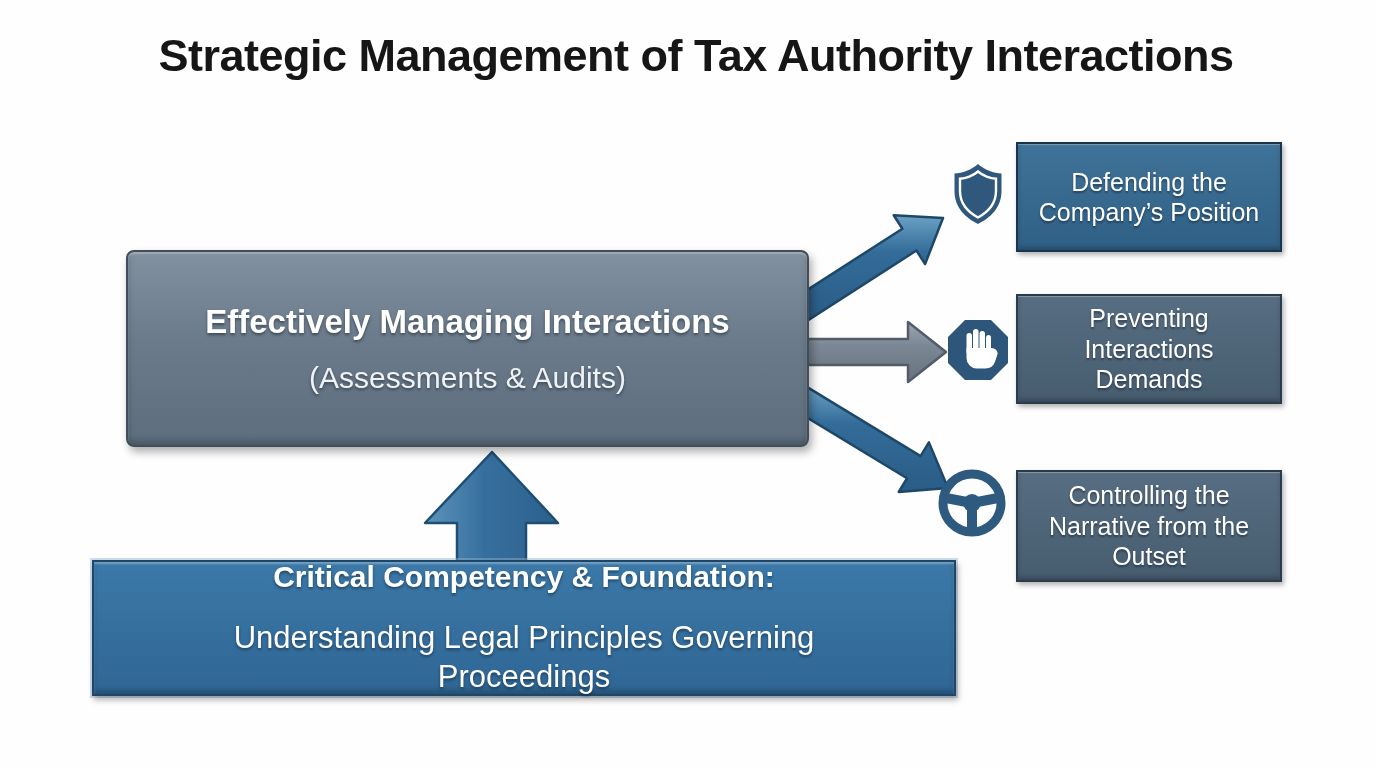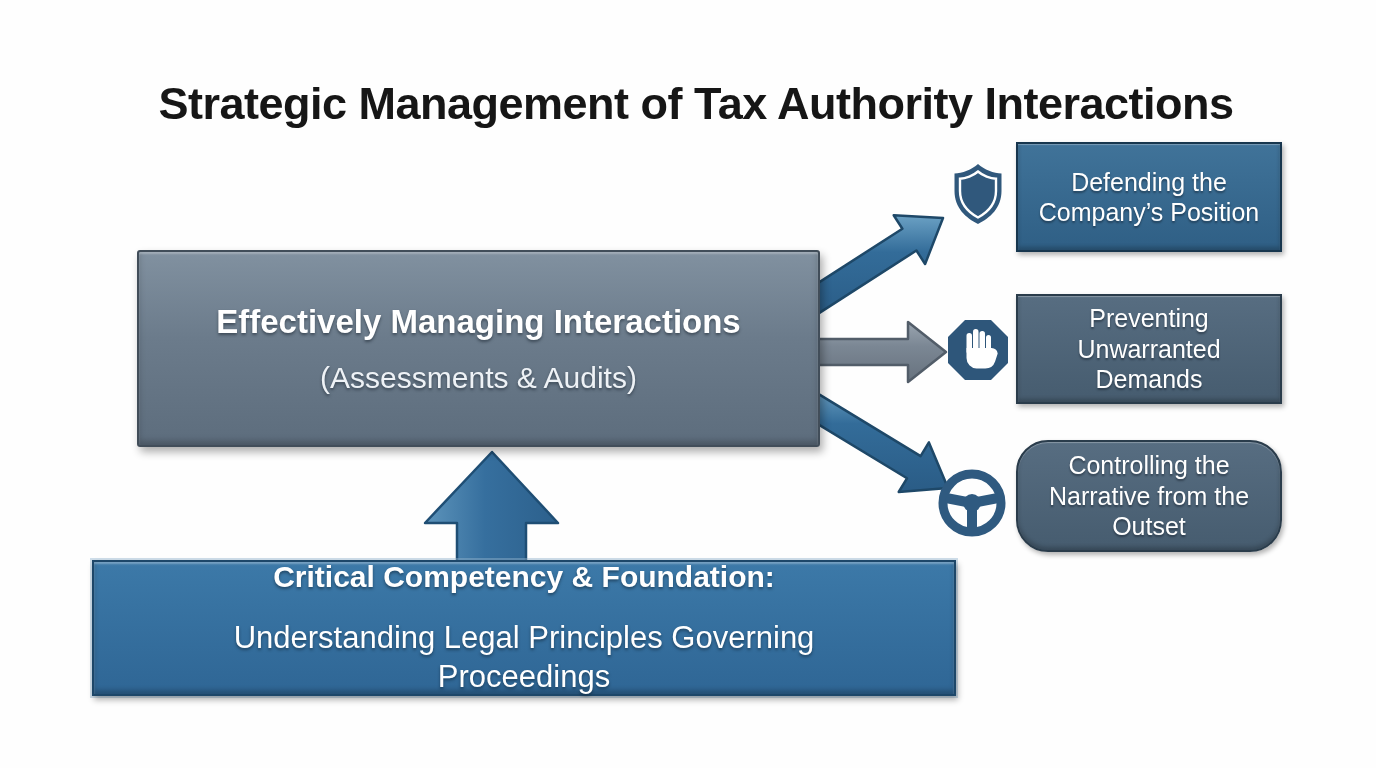--- a/index.html
+++ b/index.html
@@ -26,25 +26,24 @@
     background:#ffffff;
     position:relative;
     overflow:hidden;
   }
   .stage{position:absolute;inset:0;background:#fefefe;}
   .slide-title{
     position:absolute;top:30px;left:16px;right:0;
     text-align:center;
     font-size:45px;font-weight:bold;letter-spacing:-0.5px;
     color:var(--title-color);
-    margin-top:48px;
   }
   .center-box{
-    position:absolute;left:137px;top:250px;width:683px;height:197px;
-    border-radius:3px;
+    position:absolute;left:126px;top:250px;width:683px;height:197px;
+    border-radius:8px;
     background:linear-gradient(180deg,var(--center-fill-top) 0%,#6b7b8b 45%,var(--center-fill-bot) 100%);
     border:2px solid var(--center-border);
     box-shadow:3px 5px 8px rgba(0,0,0,.32), inset 0 2px 2px rgba(255,255,255,.28), inset 0 -4px 6px rgba(0,0,0,.22);
     display:flex;flex-direction:column;align-items:center;justify-content:center;
     z-index:2;
   }
   .center-box .l1{
     color:var(--txt-white);font-size:33px;font-weight:bold;
     text-shadow:0 2px 3px rgba(15,25,35,.5);
   }
@@ -67,22 +66,22 @@
     text-shadow:0 2px 2px rgba(10,20,30,.45);
     box-shadow:2px 3px 5px rgba(0,0,0,.3), inset 0 1px 1px rgba(255,255,255,.3), inset 0 -3px 4px rgba(0,0,0,.22);
     padding:6px 10px;
     z-index:2;
   }
   .outcome-1{top:142px;height:110px;
     background:linear-gradient(180deg,var(--box1-top),var(--box1-bot));
     border-color:var(--box1-border);}
   .outcome-2{top:294px;height:110px;
     background:linear-gradient(180deg,var(--box23-top),var(--box23-bot));}
-  .outcome-3{top:440px;height:112px;
-    background:linear-gradient(180deg,var(--box23-top),var(--box23-bot));border-radius:32px;}
+  .outcome-3{top:470px;height:112px;
+    background:linear-gradient(180deg,var(--box23-top),var(--box23-bot));}
   .foundation-box{
     position:absolute;left:92px;top:560px;width:864px;height:136px;
     background:linear-gradient(180deg,var(--found-top),var(--found-bot));
     border:2px solid var(--found-border);
     box-shadow:2px 4px 6px rgba(0,0,0,.3), inset 0 2px 2px rgba(255,255,255,.3), inset 0 -4px 5px rgba(0,0,0,.22), 0 0 0 2px rgba(150,185,210,.45);
     display:flex;flex-direction:column;align-items:center;justify-content:center;
     text-align:center;color:var(--txt-white);
     z-index:2;
     gap:23px;
   }
@@ -160,21 +159,21 @@
       <line x1="34" y1="34" x2="60" y2="29"></line>
       <line x1="34" y1="34" x2="34" y2="62"></line>
     </g>
     <circle cx="34" cy="34" r="9" fill="#2f5a80"></circle>
   </svg>
 
   <div class="outcome-box outcome-1">
     <span>Defending the Company’s Position</span>
   </div>
   <div class="outcome-box outcome-2">
-    <span>Preventing Unwarranted Demands</span>
+    <span>Preventing Interactions Demands</span>
   </div>
   <div class="outcome-box outcome-3">
     <span>Controlling the Narrative from the Outset</span>
   </div>
 
   <div class="foundation-box">
     <div class="f1">Critical Competency &amp; Foundation:</div>
     <div class="f2">Understanding Legal Principles Governing Proceedings</div>
   </div>
 

